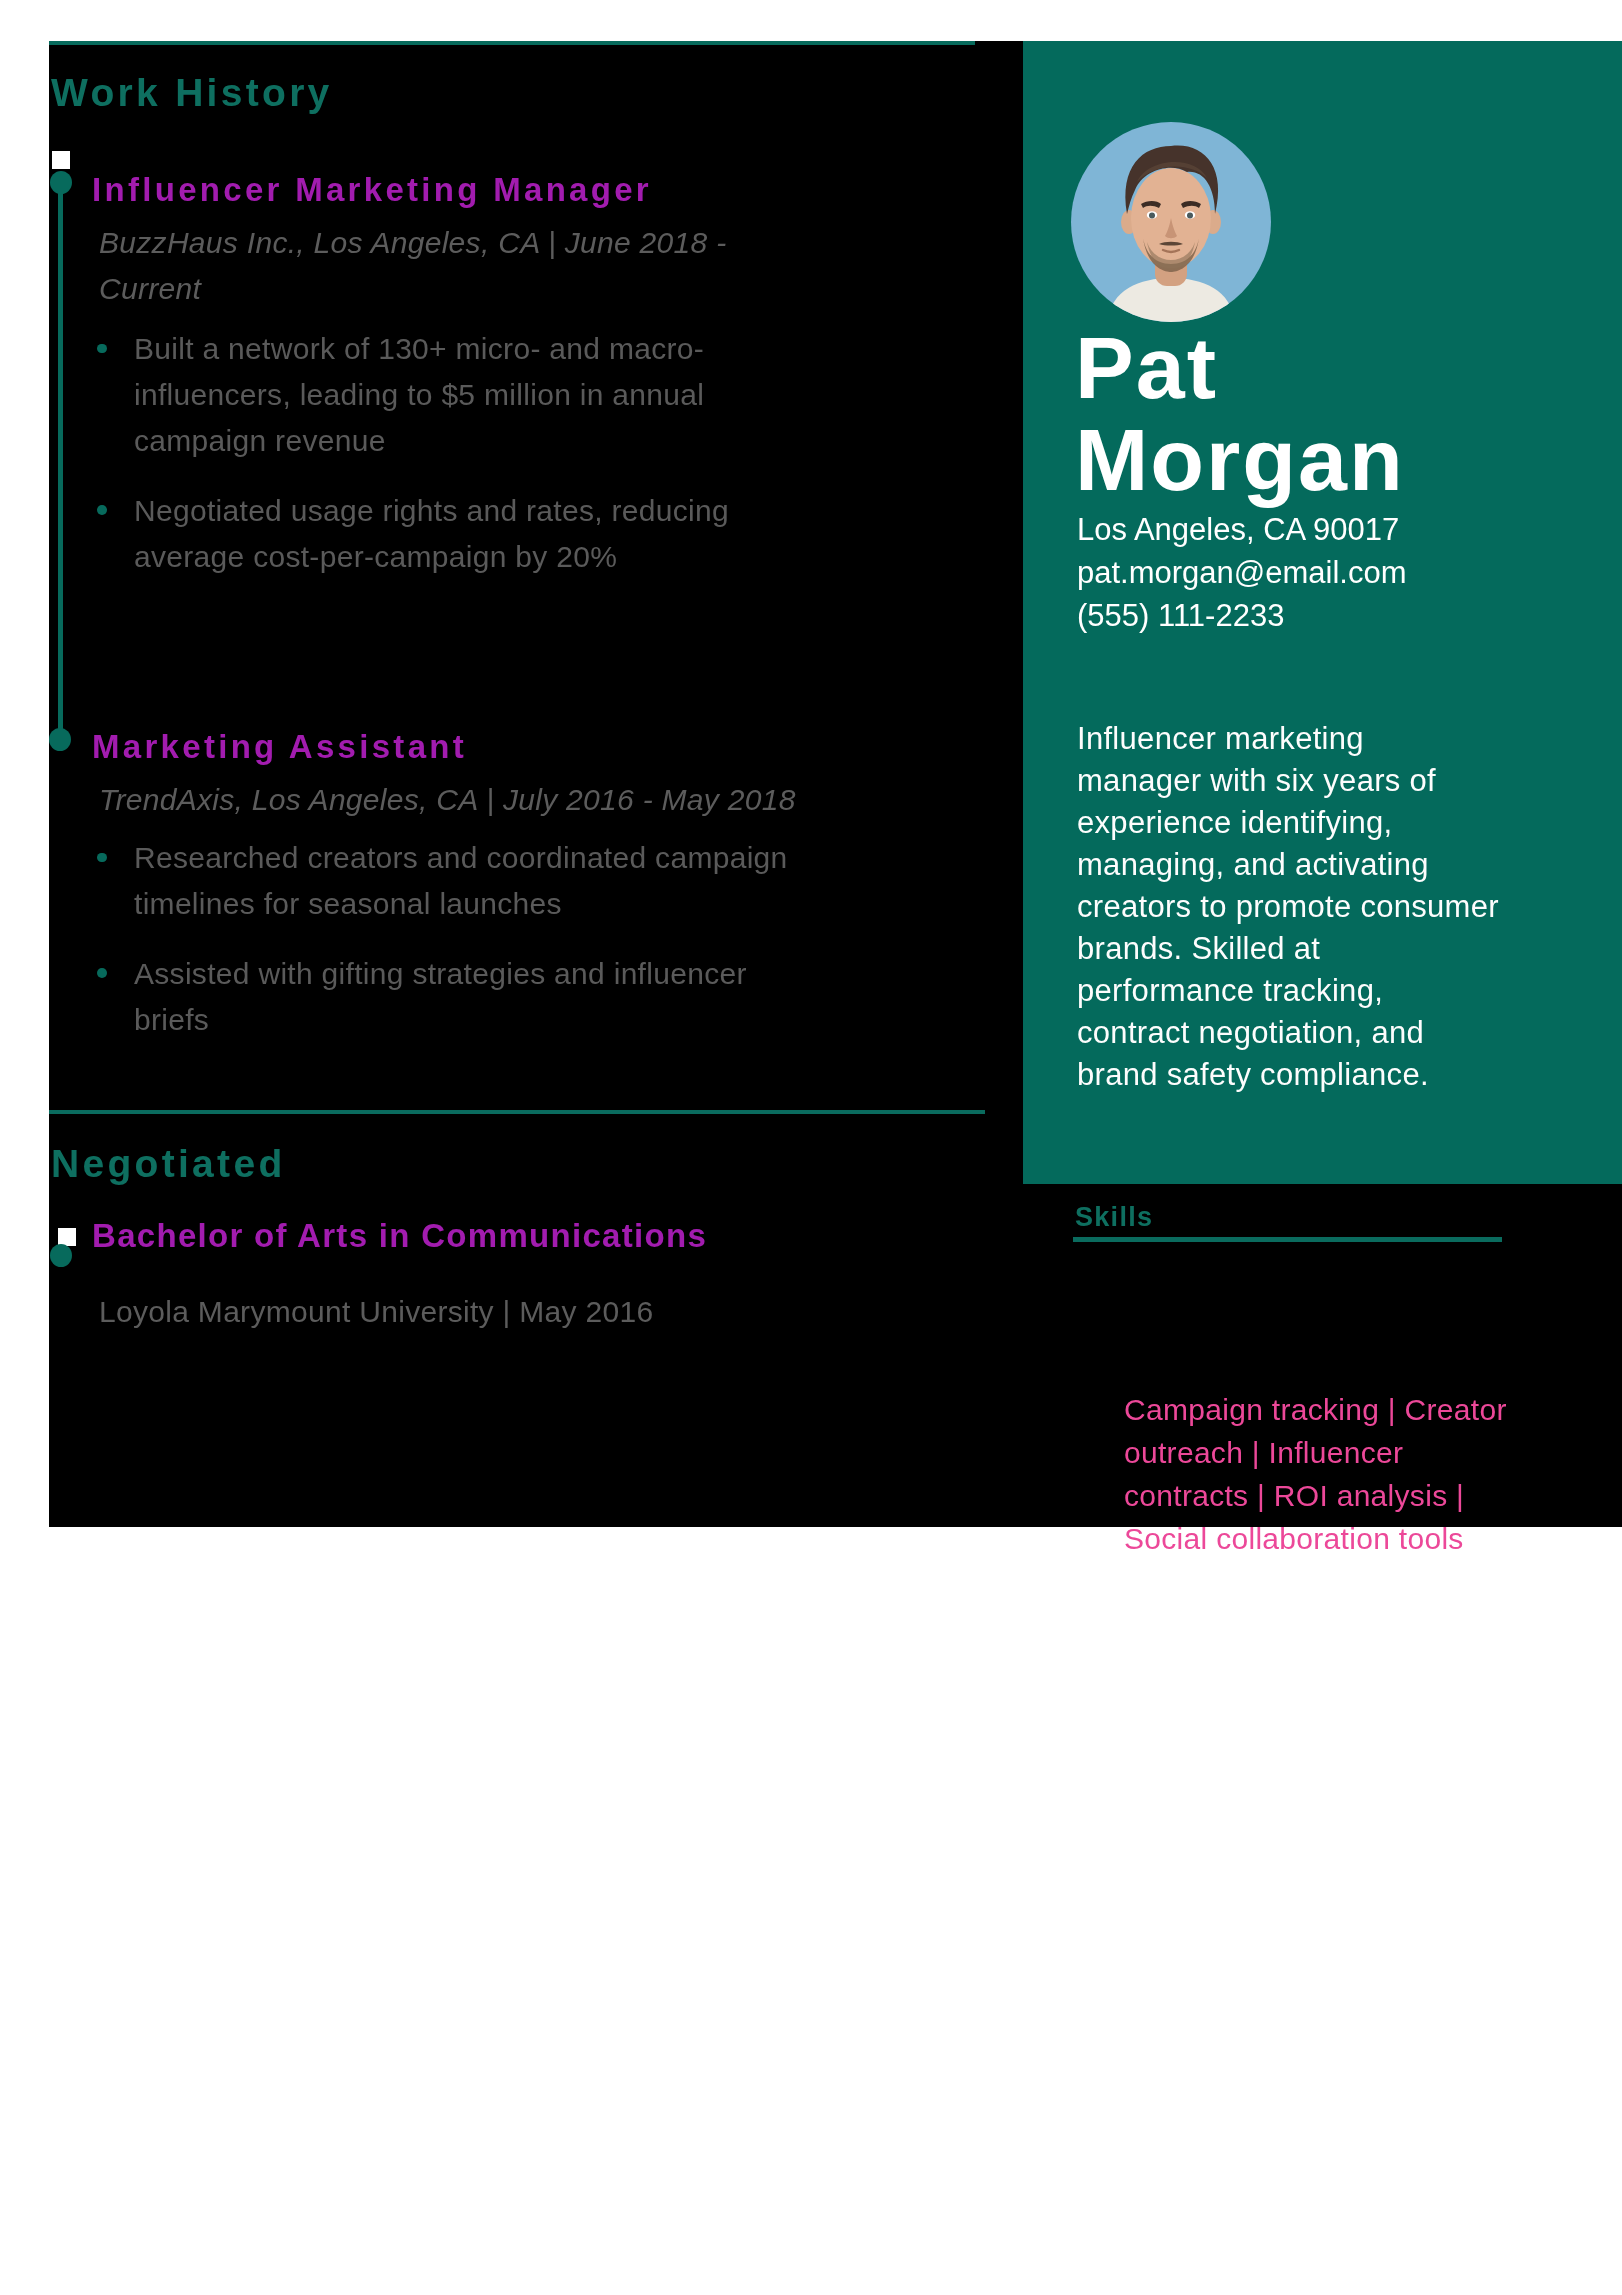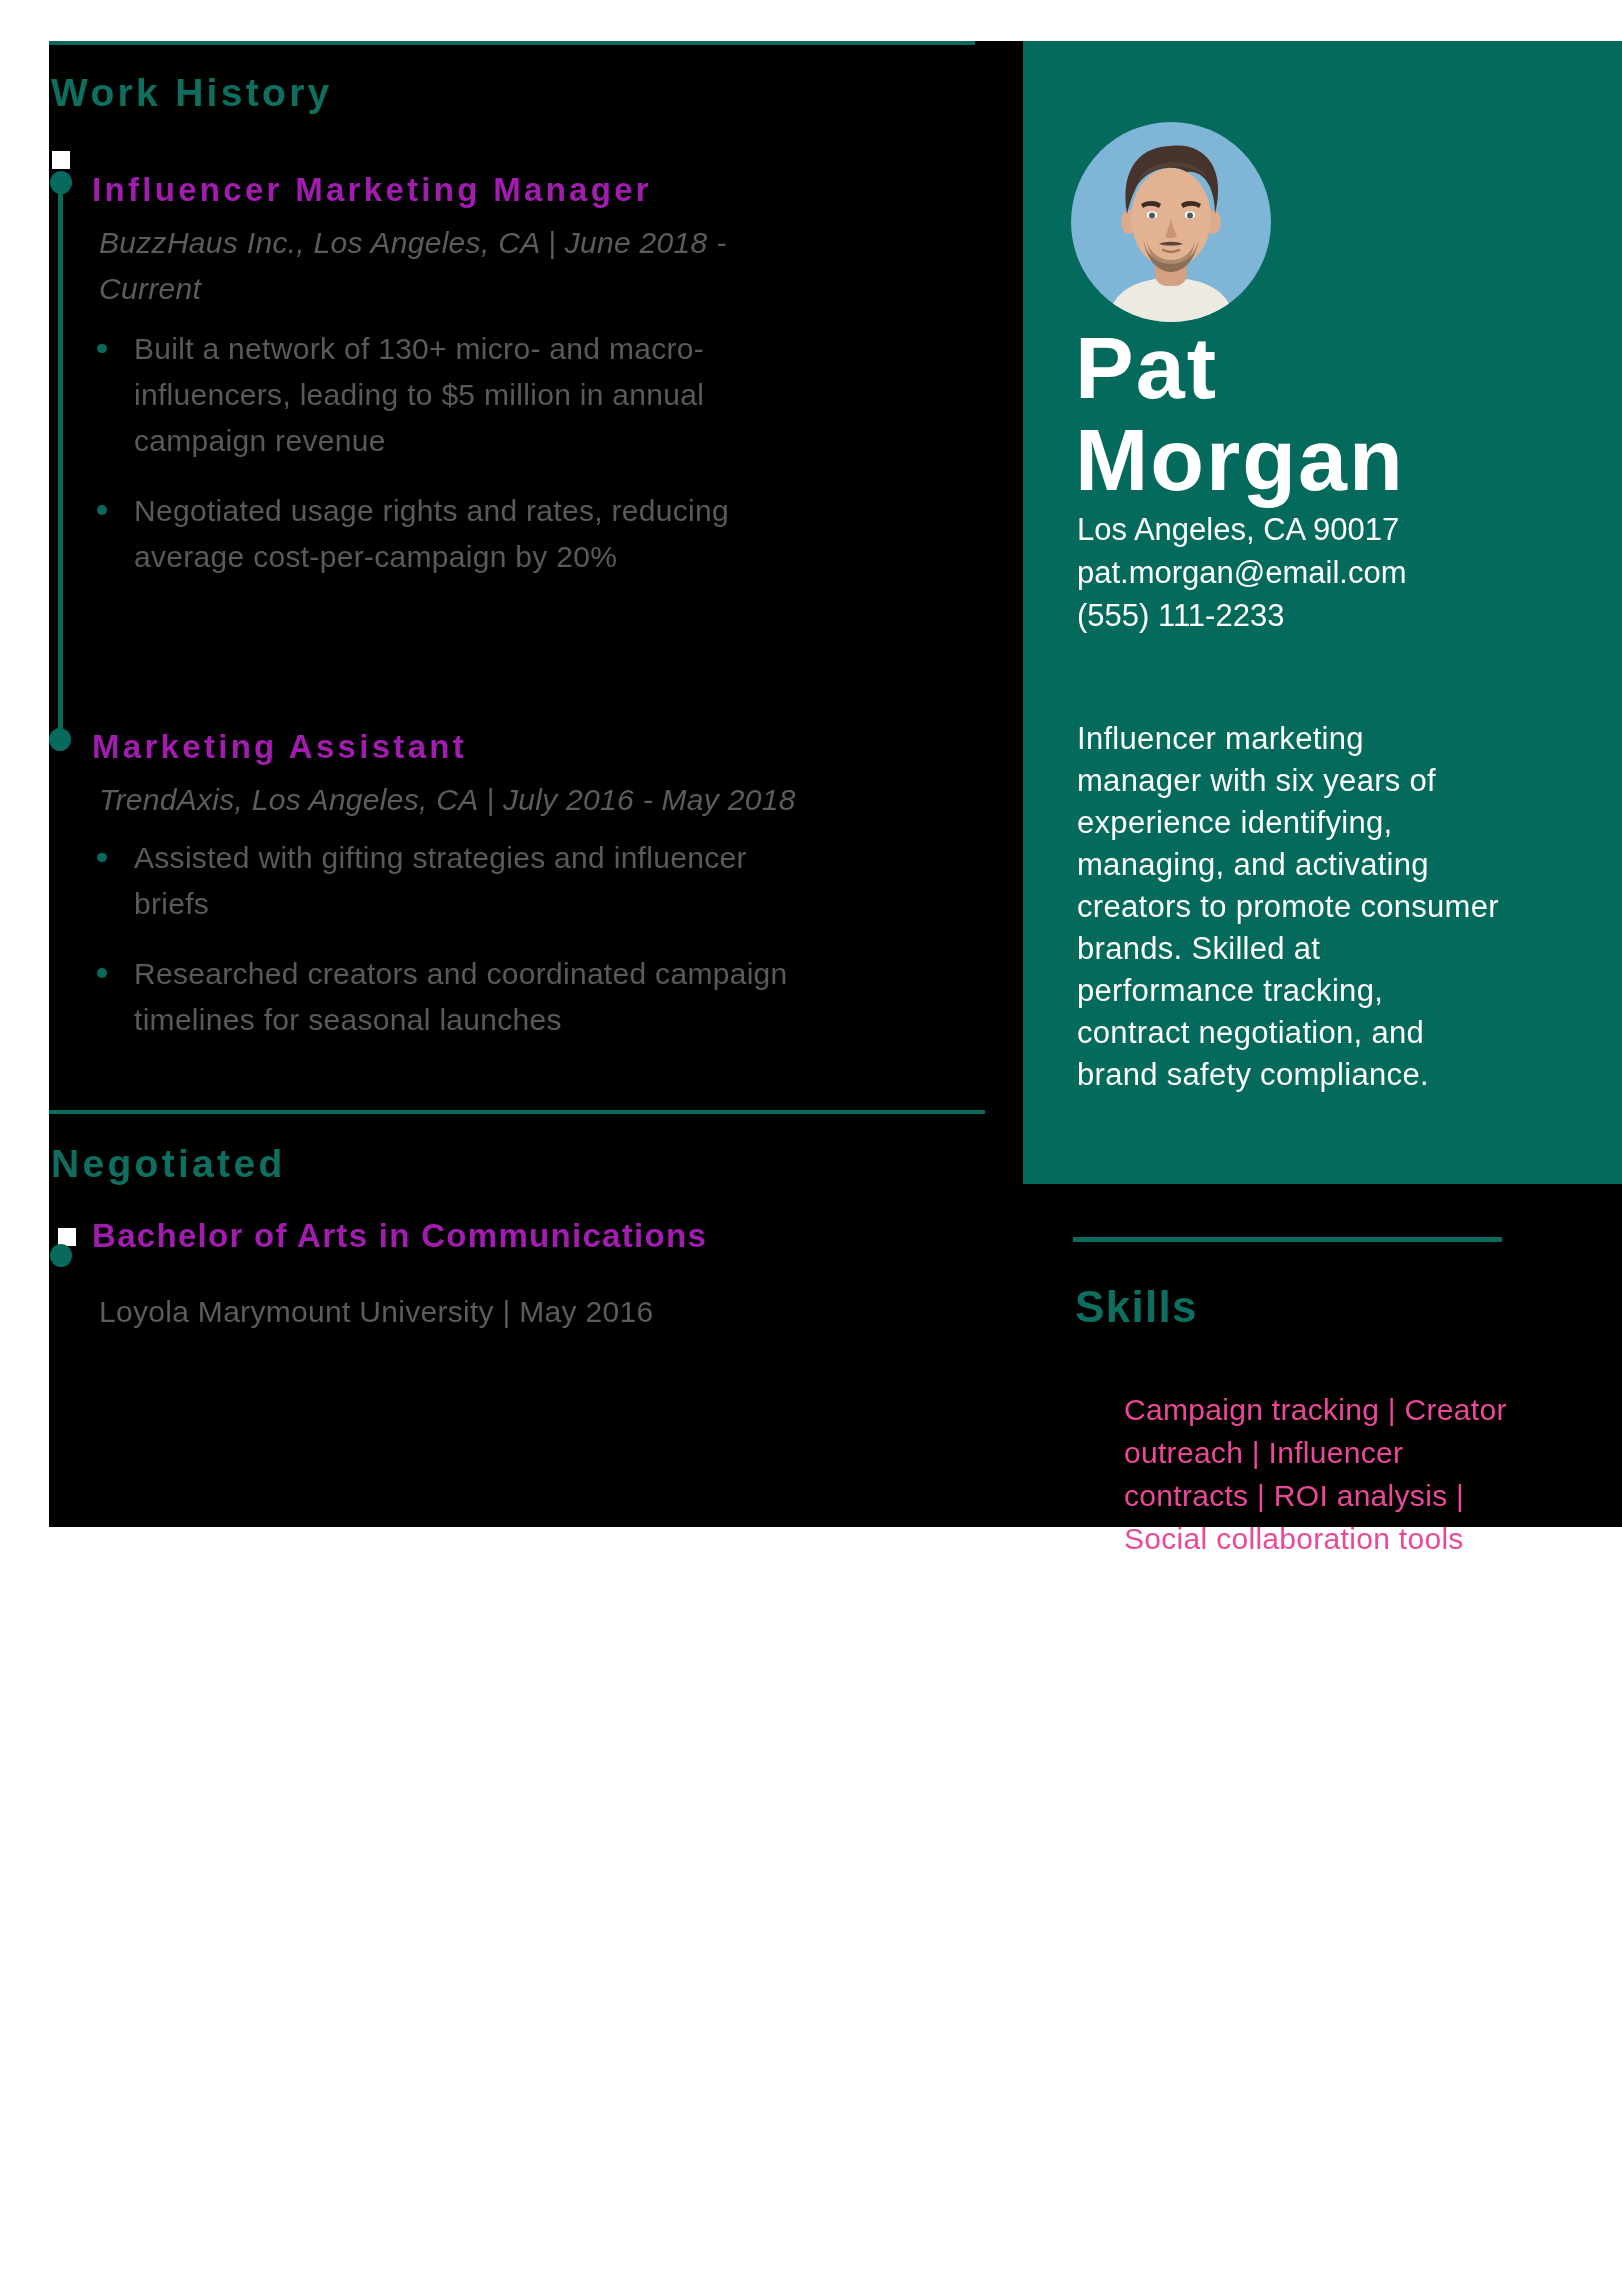--- a/index.html
+++ b/index.html
@@ -63,22 +63,22 @@
   .avatar{position:absolute;left:1071px;top:122px;width:200px;height:200px;}
   .person-name{
     position:absolute;left:1075px;top:322px;
     font-size:88px;font-weight:bold;letter-spacing:2px;
     color:#ffffff;line-height:92px;
   }
   .contact{position:absolute;left:1077px;top:508px;font-size:31px;color:#ffffff;line-height:43px;}
   .summary{position:absolute;left:1077px;top:718px;width:530px;font-size:31px;color:#FDFDFD;line-height:42px;letter-spacing:0.3px;}
   .divider-right{position:absolute;left:1073px;top:1237px;width:429px;height:4.6px;background:#0A6B5E;}
   .skills-heading{
-    position:absolute;left:1075px;top:1285px;
-    font-size:44px;font-weight:bold;letter-spacing:1.3px;
+    position:absolute;left:1075px;top:1204px;
+    font-size:27px;font-weight:bold;letter-spacing:1.3px;
     color:#0E6F60;line-height:1;
   }
   .skills-text{position:absolute;left:1124px;top:1360px;width:510px;font-size:30px;color:#ec4899;line-height:43px;letter-spacing:0.3px;margin-top:28px;}
 </style>
 </head>
 <body>
 
 <div class="page">
 
   <div class="black-region"></div>
@@ -99,24 +99,24 @@
 influencers, leading to $5 million in annual
 campaign revenue</li>
     <li class="pre">Negotiated usage rights and rates, reducing
 average cost-per-campaign by 20%</li>
   </ul>
 
   <div class="marker-dot dot2"></div>
   <div class="job-title title2">Marketing Assistant</div>
   <div class="job-meta meta2 pre">TrendAxis, Los Angeles, CA | July 2016 - May 2018</div>
   <ul class="bullets bullets2">
+    <li class="pre">Researched creators and coordinated campaign
+timelines for seasonal launches</li>
     <li class="pre">Assisted with gifting strategies and influencer
 briefs</li>
-    <li class="pre">Researched creators and coordinated campaign
-timelines for seasonal launches</li>
   </ul>
 
   <div class="divider-left"></div>
   <div class="section-heading edu-heading">Negotiated</div>
   <div class="marker-square sq2"></div>
   <div class="marker-dot dot3"></div>
   <div class="job-title degree-title">Bachelor of Arts in Communications</div>
   <div class="edu-meta">Loyola Marymount University | May 2016</div>
 
   <div class="avatar">

